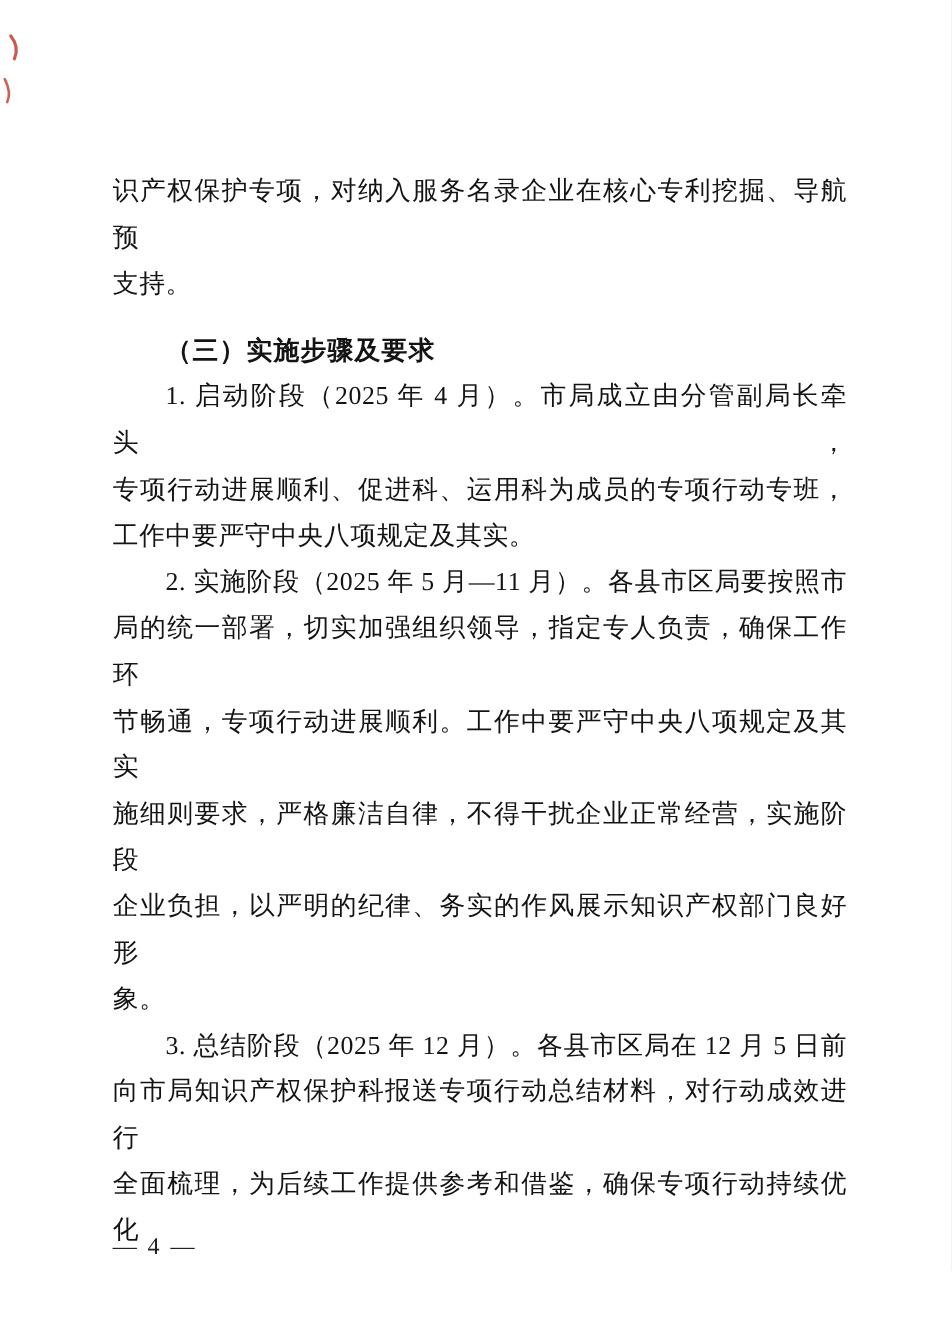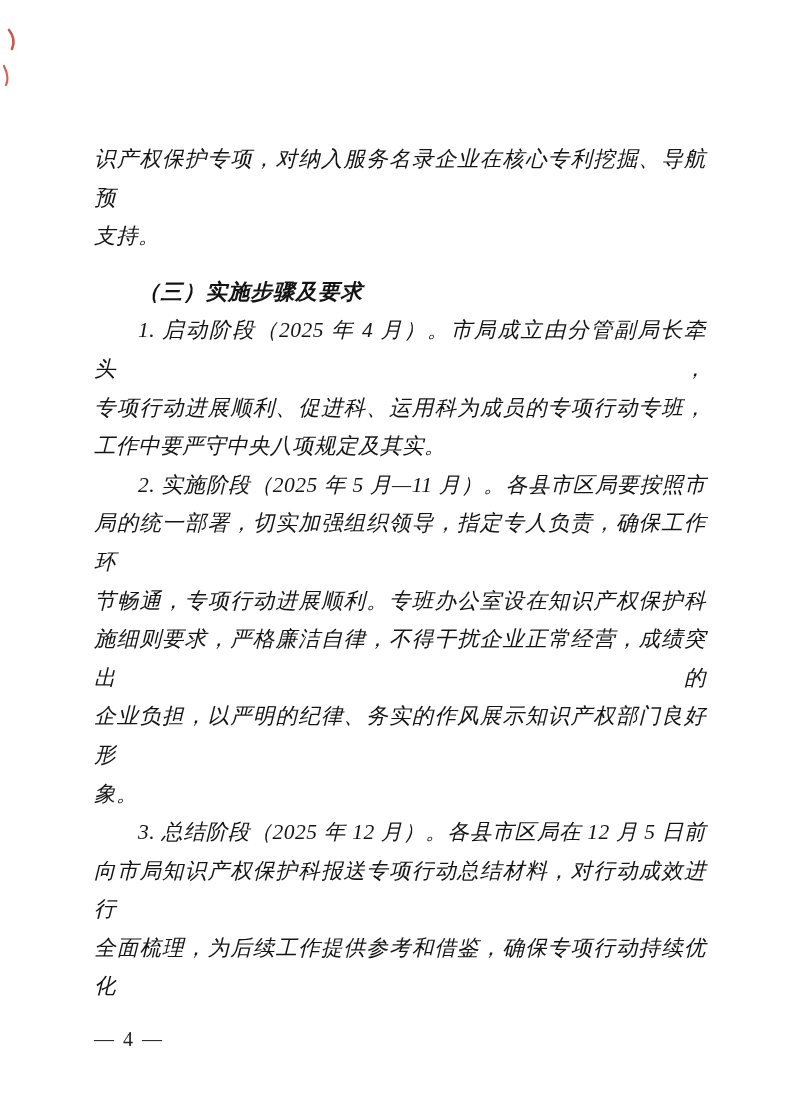--- a/index.html
+++ b/index.html
@@ -15,21 +15,21 @@
     overflow: hidden;
     font-family: "Liberation Serif", "DejaVu Serif", serif;
     color: #141414;
   }
   .content {
     position: absolute;
     left: 94px;
     top: 140px;
     width: 612px;
   }
-  .para { margin: 0; font-style: italic; }
+  .para { margin: 0; }
   .l {
     font-size: 21.5px;
     line-height: 38.6px;
     text-align: justify;
     text-align-last: justify;
     letter-spacing: 0.5px;
   }
   .l.end {
     text-align-last: left;
   }
@@ -82,22 +82,22 @@
 
     <div class="para">
       <div class="l indent">1. 启动阶段（2025 年 4 月）。市局成立由分管副局长牵头，</div>
       <div class="l">专项行动进展顺利、促进科、运用科为成员的专项行动专班，</div>
       <div class="l end">工作中要严守中央八项规定及其实。</div>
     </div>
 
     <div class="para">
       <div class="l indent">2. 实施阶段（2025 年 5 月—11 月）。各县市区局要按照市</div>
       <div class="l">局的统一部署，切实加强组织领导，指定专人负责，确保工作环</div>
-      <div class="l">节畅通，专项行动进展顺利。专班办公室设在知识产权保护科</div>
-      <div class="l">施细则要求，严格廉洁自律，不得干扰企业正常经营，成绩突出的</div>
+      <div class="l">节畅通，专项行动进展顺利。工作中要严守中央八项规定及其实</div>
+      <div class="l">施细则要求，严格廉洁自律，不得干扰企业正常经营，实施阶段</div>
       <div class="l">企业负担，以严明的纪律、务实的作风展示知识产权部门良好形</div>
       <div class="l end">象。</div>
     </div>
 
     <div class="para">
       <div class="l indent">3. 总结阶段（2025 年 12 月）。各县市区局在 12 月 5 日前</div>
       <div class="l">向市局知识产权保护科报送专项行动总结材料，对行动成效进行</div>
       <div class="l">全面梳理，为后续工作提供参考和借鉴，确保专项行动持续优化</div>
 
     </div>

